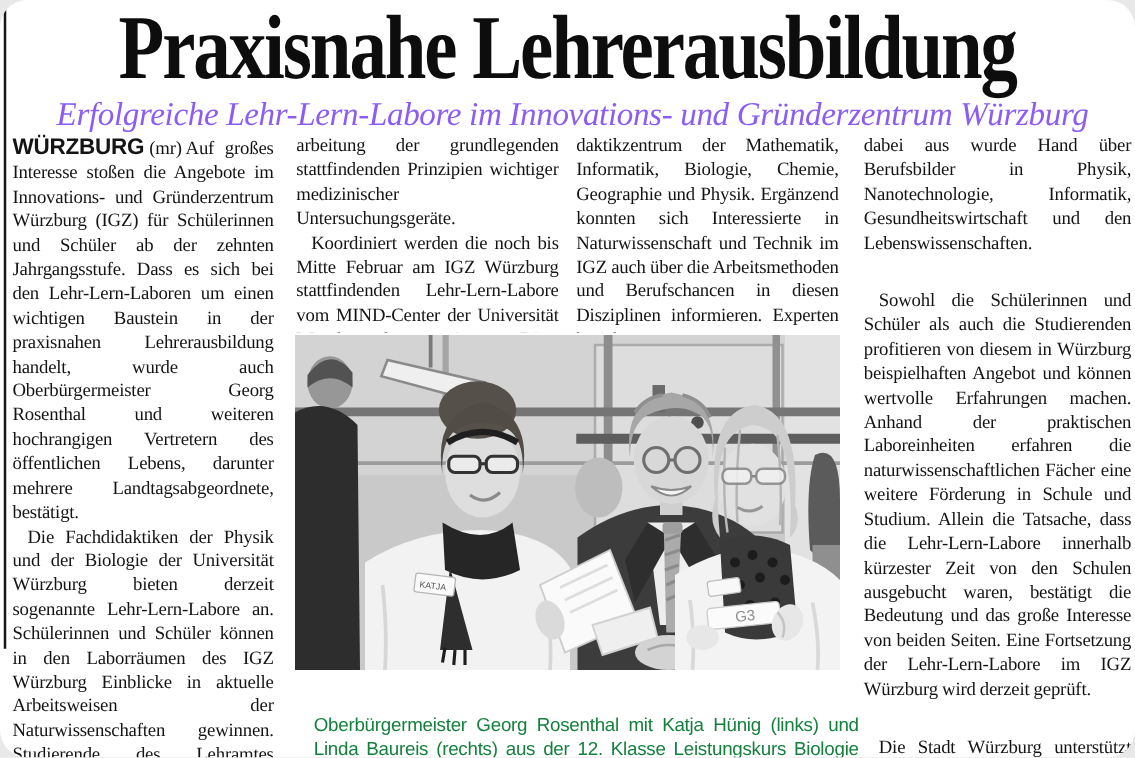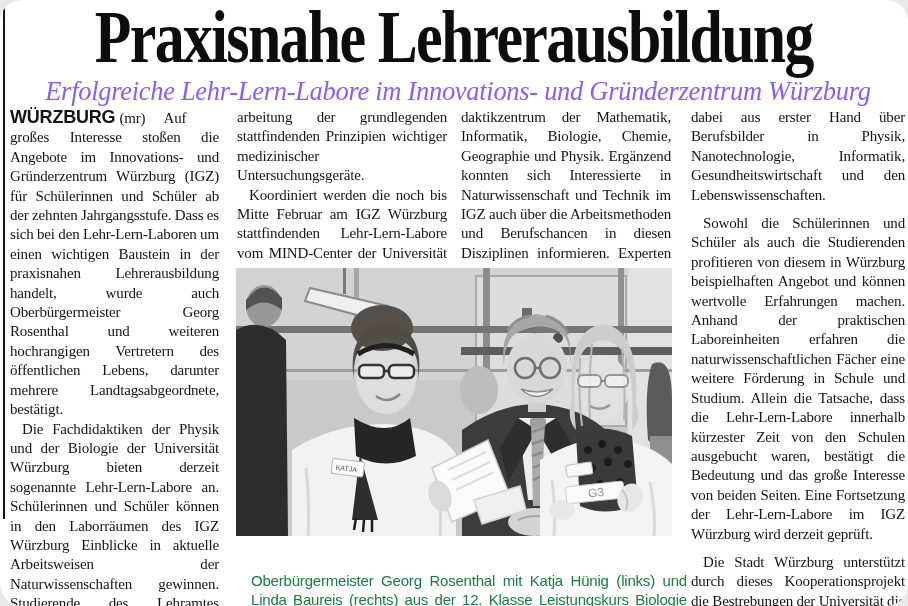--- a/index.html
+++ b/index.html
@@ -25,30 +25,30 @@
     font-family:"Liberation Serif",serif;font-style:italic;font-weight:normal;
     font-size:26.5px;letter-spacing:-0.3px;color:#8b5cf6;white-space:nowrap;
   }
   .col{
     position:absolute;top:108px;
     font-size:15px;line-height:19.4px;text-align:justify;
     letter-spacing:-0.15px;word-spacing:-0.3px;
   }
   .col p{margin:0;}
   .col p.indent{text-indent:12px;}
-  .col p.gap{margin-top:9px;}
+  .col p.gap{margin-top:27px;}
   .col1{left:10px;width:209px;}
   .col2{left:237px;width:210px;height:158px;overflow:hidden;}
   .col3{left:461px;width:210px;height:158px;overflow:hidden;}
   .col4{left:691px;width:214px;}
   .dateline{
     font-family:"Liberation Sans",sans-serif;font-weight:bold;
     font-size:18px;letter-spacing:-0.2px;
   }
-  .byline{margin-left:4px;margin-right:18px;}
+  .byline{margin-left:4px;margin-right:3px;}
   .photo{
     position:absolute;left:236px;top:268px;width:436px;height:268px;margin:0;
     background:#cccccc;
   }
   .photo svg{display:block;width:100%;height:100%;}
   .caption{
     position:absolute;left:237px;top:558px;width:436px;margin:14px;
     font-family:"Liberation Sans",sans-serif;font-size:15px;line-height:18.8px;
     text-align:justify;letter-spacing:-0.2px;color:#15803d;
   }
@@ -79,21 +79,21 @@
   <div class="col col2">
     <p>arbeitung der grundlegenden stattfindenden Prinzipien wichtiger medizinischer Untersuchungsgeräte.</p>
     <p class="indent">Koordiniert werden die noch bis Mitte Februar am IGZ Würzburg stattfindenden Lehr-Lern-Labore vom MIND-Center der Universität Würzburg, dem gemeinsamen Di-</p>
   </div>
 
   <div class="col col3">
     <p>daktikzentrum der Mathematik, Informatik, Biologie, Chemie, Geographie und Physik. Ergänzend konnten sich Interessierte in Naturwissenschaft und Technik im IGZ auch über die Arbeitsmethoden und Berufschancen in diesen Disziplinen informieren. Experten berichteten</p>
   </div>
 
   <div class="col col4">
-    <p>dabei aus erster Hand über Berufsbilder in Physik, Nanotechnologie, Informatik, Gesundheitswirtschaft und den Lebenswissenschaften.</p>
+    <p>dabei aus wurde Hand über Berufsbilder in Physik, Nanotechnologie, Informatik, Gesundheitswirtschaft und den Lebenswissenschaften.</p>
     <p class="indent gap">Sowohl die Schülerinnen und Schüler als auch die Studierenden profitieren von diesem in Würzburg beispielhaften Angebot und können wertvolle Erfahrungen machen. Anhand der praktischen Laboreinheiten erfahren die naturwissenschaftlichen Fächer eine weitere Förderung in Schule und Studium. Allein die Tatsache, dass die Lehr-Lern-Labore innerhalb kürzester Zeit von den Schulen ausgebucht waren, bestätigt die Bedeutung und das große Interesse von beiden Seiten. Eine Fortsetzung der Lehr-Lern-Labore im IGZ Würzburg wird derzeit geprüft.</p>
     <p class="indent gap">Die Stadt Würzburg unterstützt durch dieses Kooperationsprojekt die Bestrebungen der Universität die Qualität der Lehrerausbildung zu verbessern. Insbesondere weil anhand der Lehr-Lern-Labore der Praxisbezug bei den Studierenden des Lehramts verstärkt wird: Ein weiterer Schritt beim Ausbau des Bildungsstandorts Würzburg.</p>
   </div>
 
   <figure class="photo">
     <svg viewBox="0 0 436 268" preserveAspectRatio="none">
 
       <rect x="0" y="0" width="436" height="268" fill="#c9c9c9"></rect>
       <rect x="0" y="0" width="436" height="112" fill="#d3d3d3"></rect>
       <rect x="240" y="8" width="150" height="150" fill="#dddddd" stroke="#ababab" stroke-width="2"></rect>

